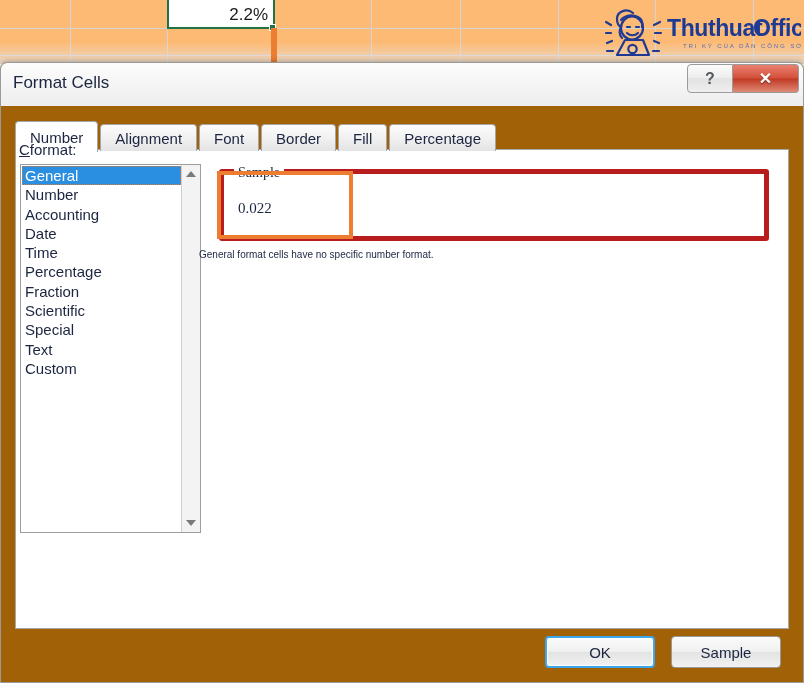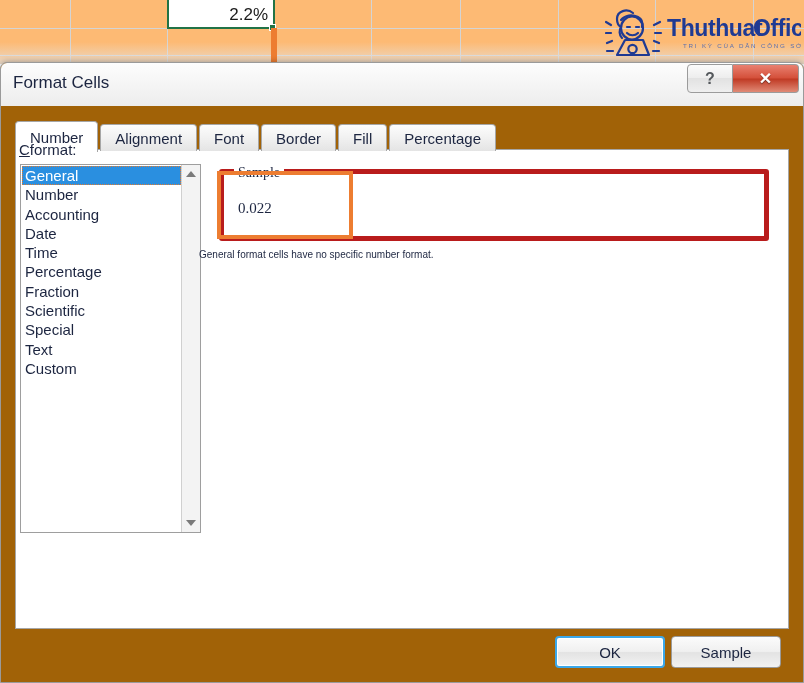--- a/index.html
+++ b/index.html
@@ -304,21 +304,21 @@
     font-size: 10px;
     color: #1c2540;
     z-index: 5;
   }
 
   
   #button-row {
     position: absolute;
     right: 22px; bottom: 14px;
     display: flex;
-    gap: 6px;
+    gap: 16px;
     z-index: 5;
   }
   .dlg-btn {
     width: 110px;
     height: 32px;
     font-size: 15px;
     color: #1c2540;
     background: linear-gradient(to bottom, #fbfbfb 0%, #f0f0f0 48%, #e3e3e3 52%, #f2f2f2 100%);
     border: 1px solid #9a9a9a;
     border-radius: 4px;

